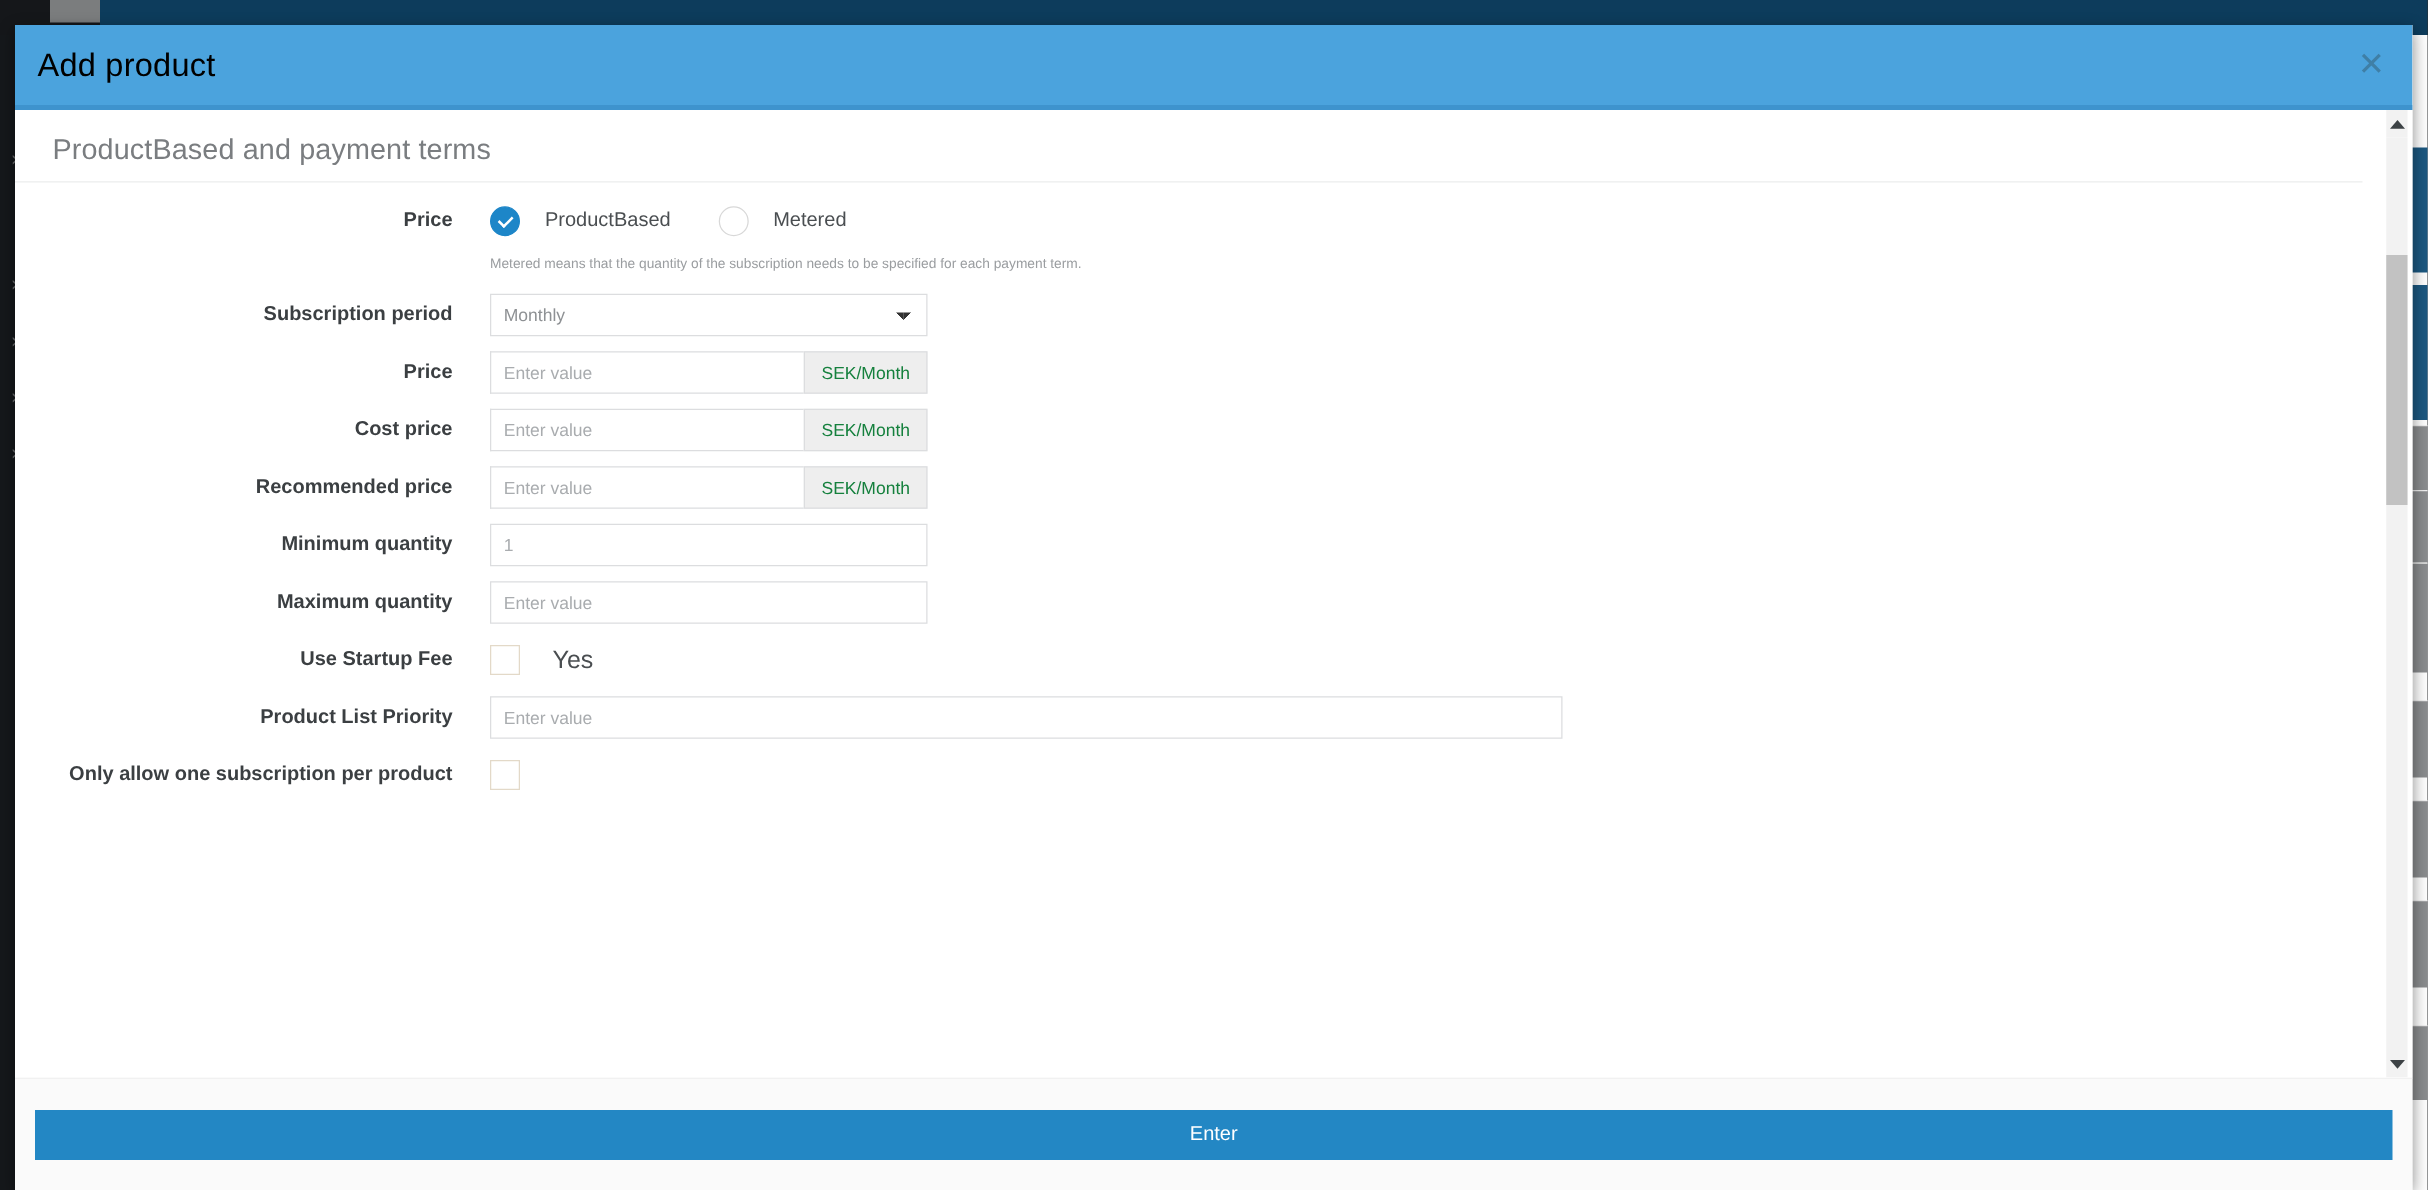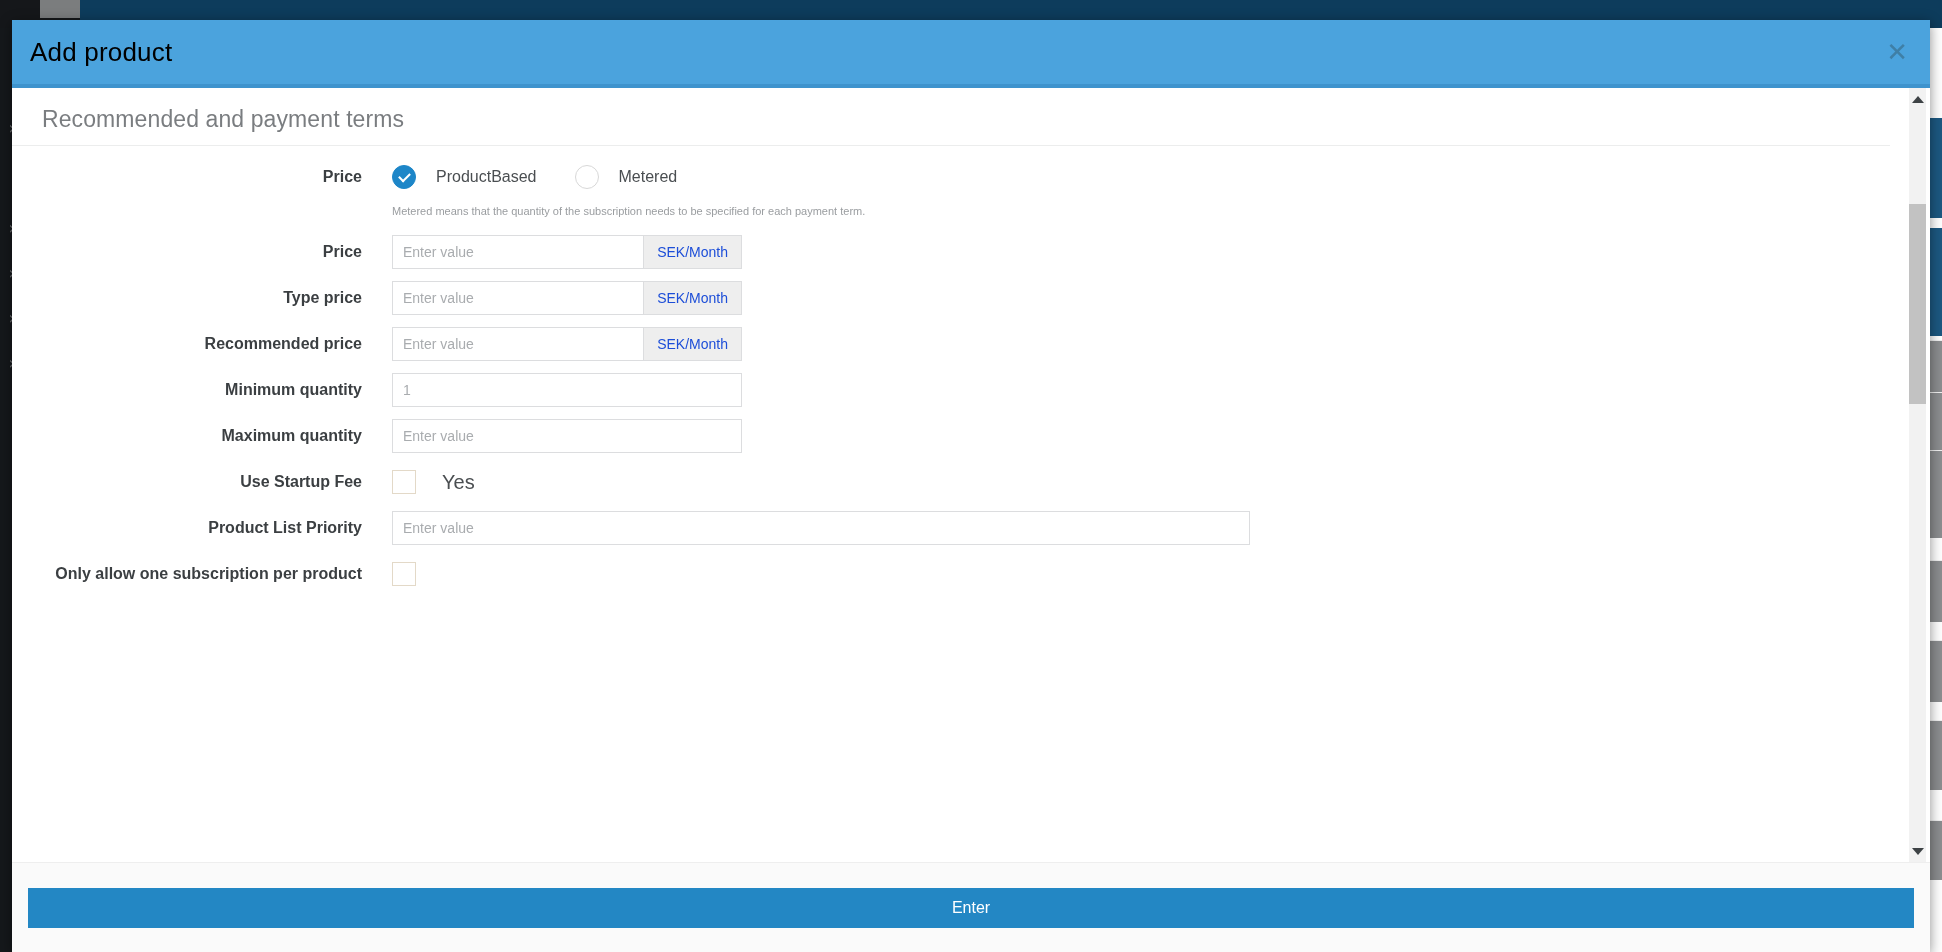--- a/index.html
+++ b/index.html
@@ -242,21 +242,21 @@
   }
   .input-addon {
     flex: 0 0 auto;
     height: 34px;
     background: #eeeeee;
     border: 1px solid #dcdddf;
     padding: 0 13px;
     display: flex;
     align-items: center;
     font-size: 14px;
-    color: #1d4ed8;
+    color: #15803d;
     white-space: nowrap;
   }
 
   
   .checkbox-row { display: flex; align-items: center; height: 34px; }
   .checkbox-mark {
     width: 24px; height: 24px;
     border: 1px solid #e3d9c8;
     background: #ffffff;
     flex: 0 0 24px;
@@ -359,54 +359,64 @@
 <div id="modal">
 
   <div id="modal-header">
     <div id="modal-title">Add product</div>
     <button id="modal-close">✕</button>
   </div>
 
   <div id="modal-body">
     <div id="body-scroll-area">
 
-      <div id="section-title">Recommended and payment terms</div>
+      <div id="section-title">ProductBased and payment terms</div>
 
       <div class="form-rows">
 
         <div class="form-row">
           <div class="label">Price</div>
           <div class="control">
             <div class="radio-group">
               <div class="radio-option">
                 <span class="radio-mark checked"></span>
                 <span class="radio-label">ProductBased</span>
               </div>
               <div class="radio-option">
                 <span class="radio-mark"></span>
                 <span class="radio-label">Metered</span>
               </div>
             </div>
             <div class="helper-text">Metered means that the quantity of the subscription needs to be specified for each payment term.</div>
           </div>
         </div>
 
+        <div class="form-row">
+          <div class="label">Subscription period</div>
+          <div class="control">
+            <select class="field">
+              <option>Monthly</option>
+              <option>Quarterly</option>
+              <option>Yearly</option>
+            </select>
+          </div>
+        </div>
 
         <div class="form-row">
           <div class="label">Price</div>
           <div class="control">
             <div class="input-group">
               <input class="field" type="text" placeholder="Enter value" style="">
               <span class="input-addon">SEK/Month</span>
             </div>
           </div>
         </div>
 
         <div class="form-row">
-          <div class="label">Type price</div>
+          <div class="label">Cost price</div>
           <div class="control">
             <div class="input-group">
               <input class="field" type="text" placeholder="Enter value" style="">
               <span class="input-addon">SEK/Month</span>
             </div>
           </div>
         </div>
 
         <div class="form-row">
           <div class="label">Recommended price</div>

